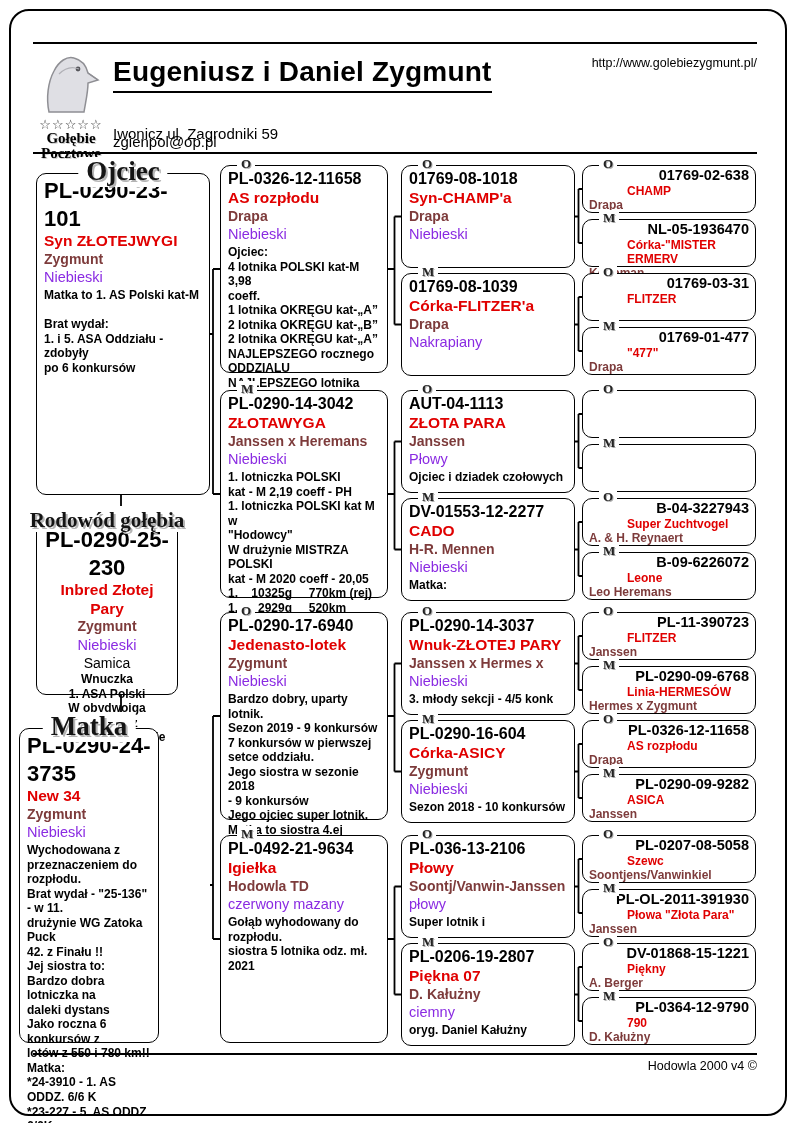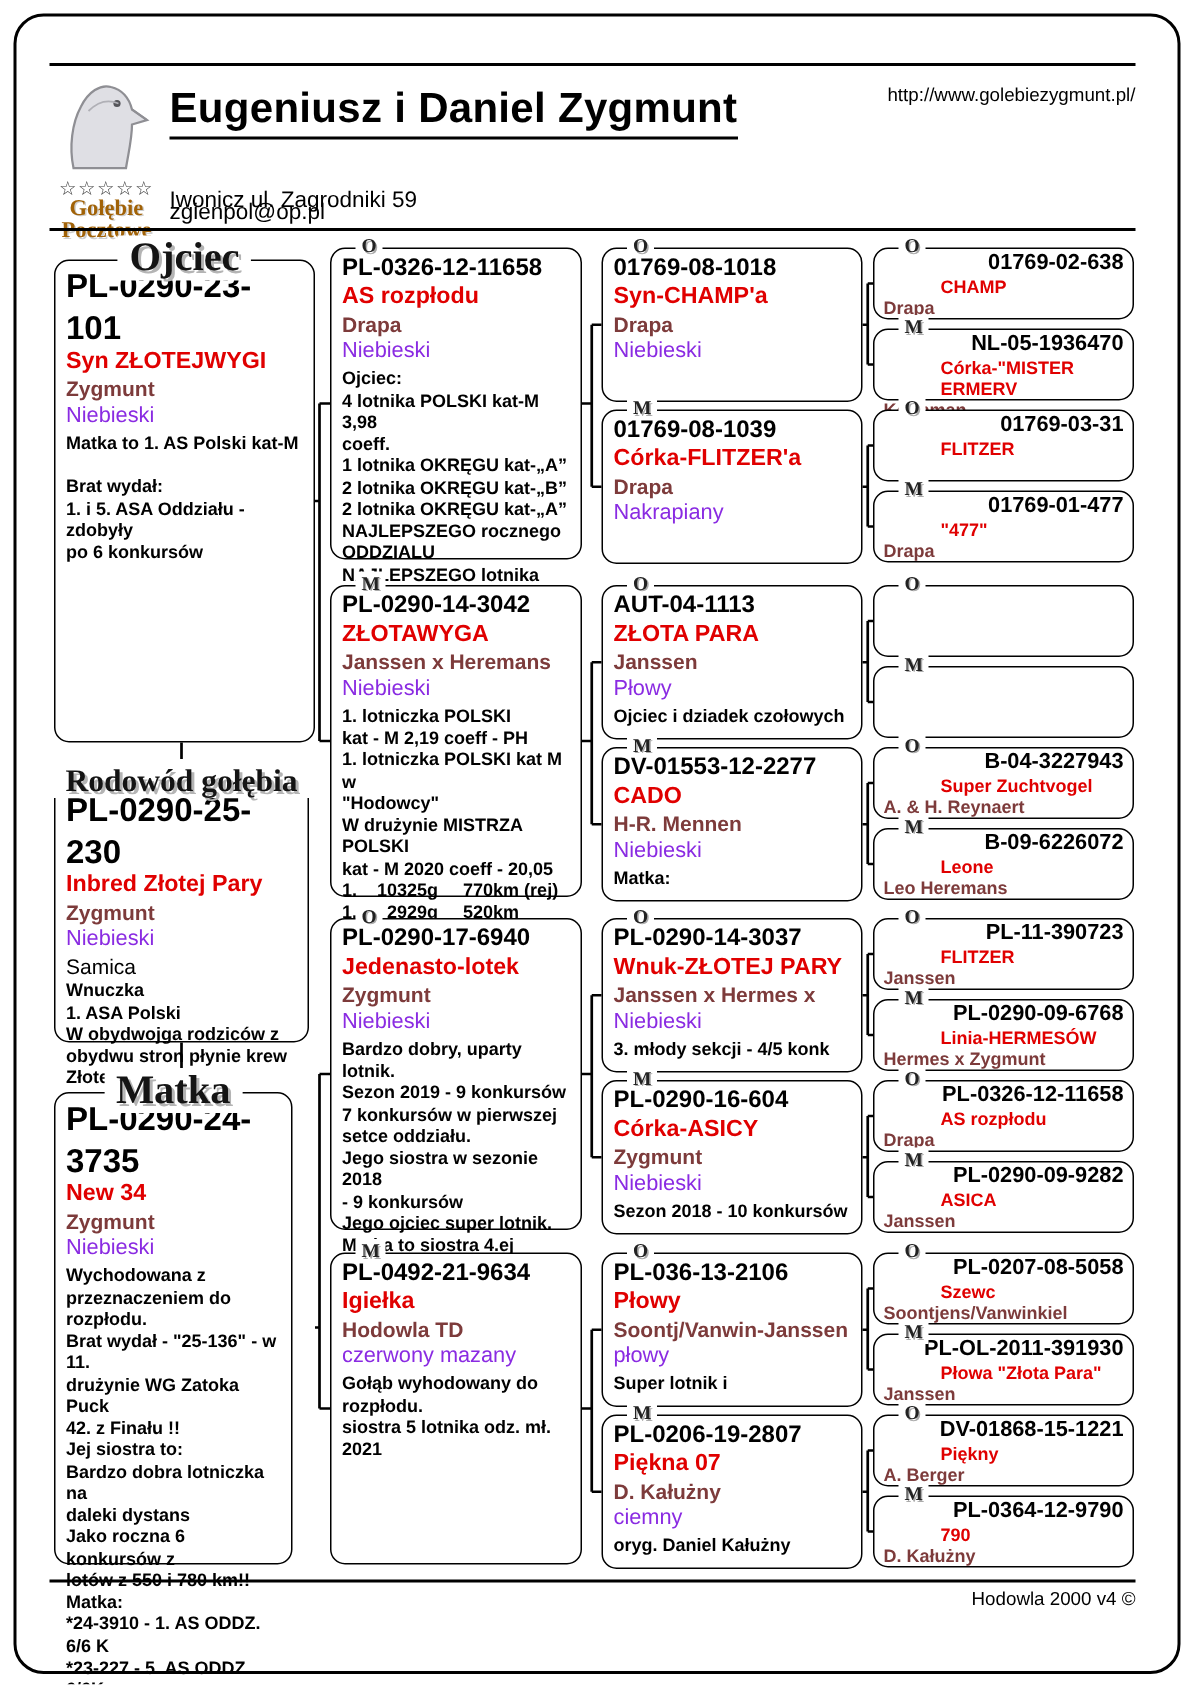--- a/index.html
+++ b/index.html
@@ -5,21 +5,21 @@
   html,body{margin:0;padding:0;background:#fff;}
   .page{position:relative;width:794px;height:1123px;background:#fff;overflow:hidden;
         font-family:"Liberation Sans",sans-serif;color:#000;}
   .frame{position:absolute;left:9px;top:9px;width:774px;height:1103px;
          border:2px solid #000;border-radius:20px;}
   .hr{position:absolute;left:33px;width:724px;height:0;border-top:2px solid #000;}
   
   .logo{position:absolute;left:33px;top:52px;width:76px;text-align:center;}
   .logo .stars{font-size:13px;letter-spacing:1px;color:#3a3a3a;line-height:1;}
   .logo .lt{font-family:"Liberation Serif",serif;font-weight:bold;font-size:15px;
-            color:#a16207;line-height:1.02;text-shadow:1px 1px 0 #cfcfcf;}
+            color:#000000;line-height:1.02;text-shadow:1px 1px 0 #cfcfcf;}
   .title{position:absolute;left:113px;top:56px;font-size:28px;font-weight:bold;
          border-bottom:2px solid #000;padding-bottom:3px;letter-spacing:.2px;}
   .url{position:absolute;right:37px;top:56px;font-size:12.5px;}
   .addr{position:absolute;left:113px;top:93px;font-size:15px;margin-top:32px;}
   .phone{position:absolute;left:113px;top:115px;font-size:15px;white-space:pre;}
   .email{position:absolute;left:113px;top:133px;font-size:15px;}
   
   .pbox{position:absolute;background:#fff;border:1.6px solid #000;border-radius:10px;
         padding:3px 7px;box-sizing:border-box;}
   .sexlab{position:absolute;top:-10px;left:16px;background:#fff;padding:0 4px;
@@ -80,35 +80,35 @@
     <div class="name">Syn ZŁOTEJWYGI</div>
     <div class="breeder">Zygmunt</div>
     <div class="colorline">Niebieski</div>
     <div class="info">Matka to 1. AS Polski kat-M
 
 Brat wydał:
 1. i 5. ASA Oddziału - zdobyły
 po 6 konkursów</div>
   </div>
 
-  <div class="pbox xl" style="left:36px;top:522px;width:170px;height:173px;">
+  <div class="pbox xl" style="left:36px;top:522px;width:142px;height:173px;text-align:center;">
     <span class="cap small">Rodowód gołębia</span>
     <div class="ring">PL-0290-25-230</div>
     <div class="name">Inbred Złotej Pary</div>
     <div class="breeder">Zygmunt</div>
     <div class="colorline">Niebieski</div>
     <div class="sex">Samica</div>
     <div class="info" style="margin-top:0">Wnuczka
 1. ASA Polski
 W obydwojga rodziców z
 obydwu stron płynie krew
 Złotej Pary</div>
   </div>
 
-  <div class="pbox xl" style="left:36px;top:728px;width:159px;height:315px;">
+  <div class="pbox xl" style="left:19px;top:728px;width:140px;height:315px;">
     <span class="cap">Matka</span>
     <div class="ring">PL-0290-24-3735</div>
     <div class="name">New 34</div>
     <div class="breeder">Zygmunt</div>
     <div class="colorline">Niebieski</div>
     <div class="info">Wychodowana z
 przeznaczeniem do
 rozpłodu.
 Brat wydał - "25-136" - w 11.
 drużynie WG Zatoka Puck

